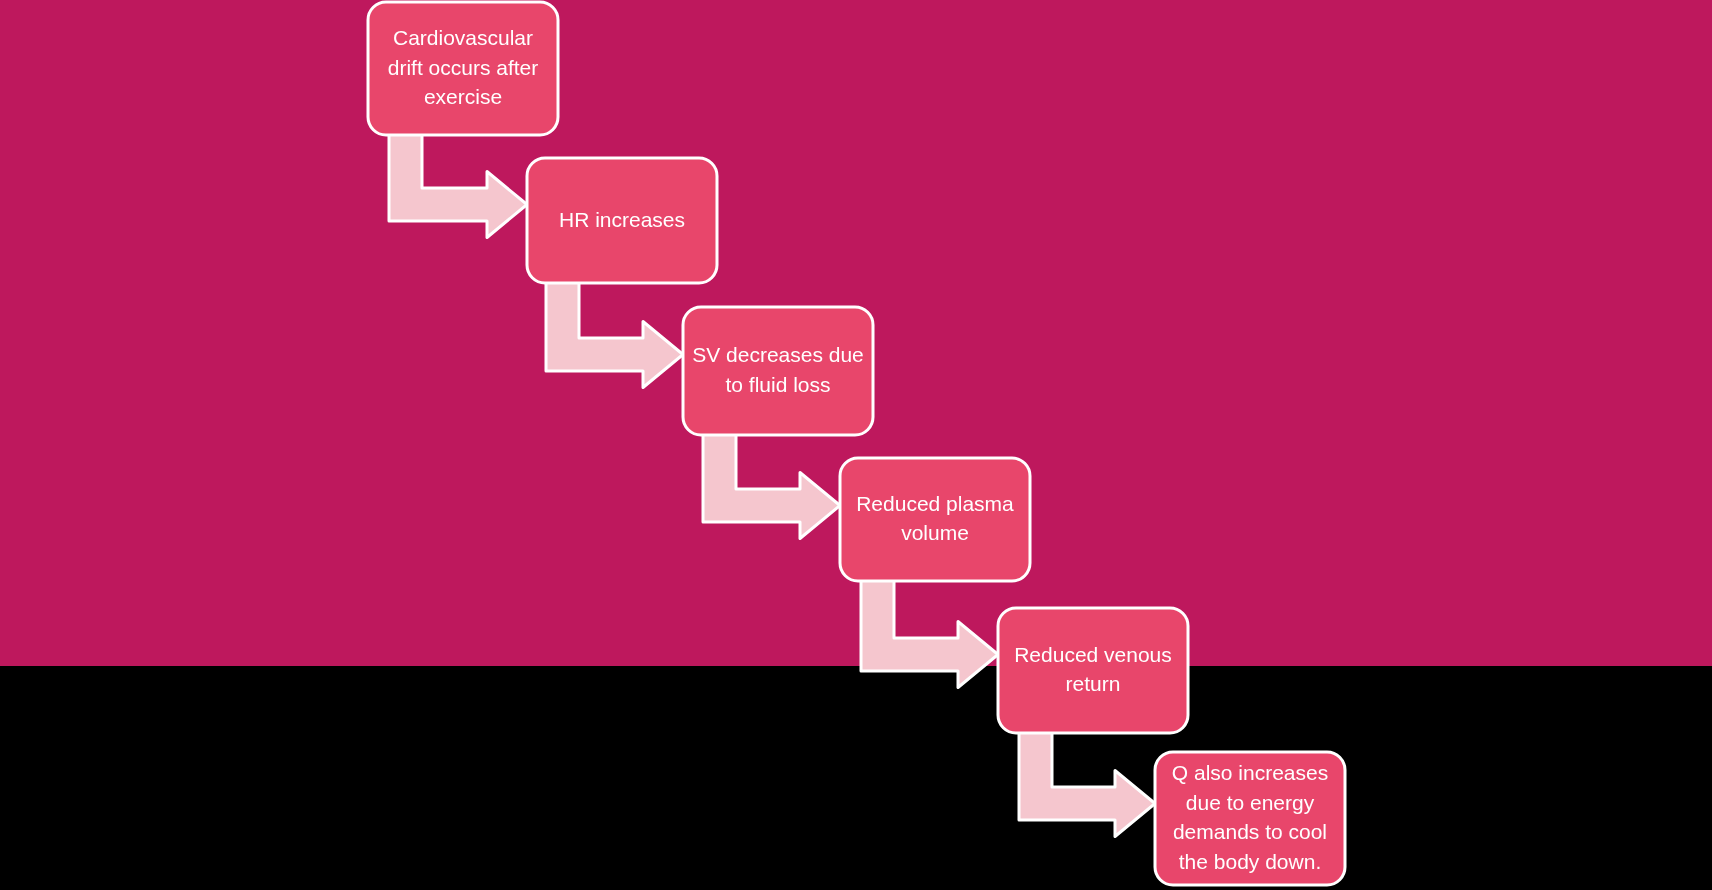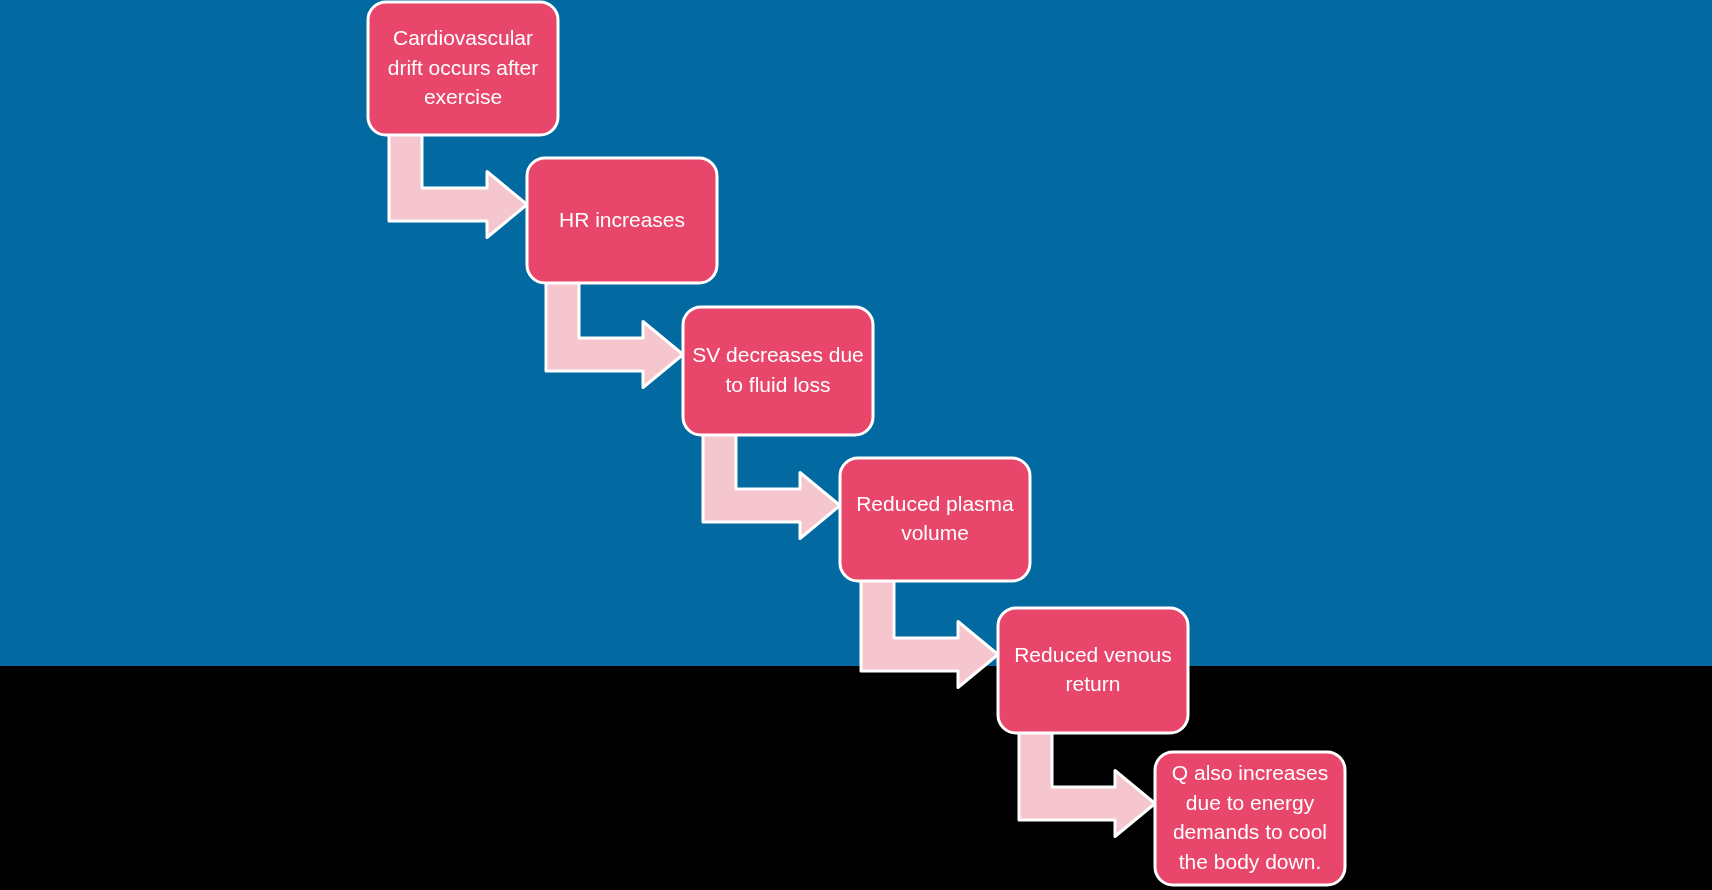--- a/index.html
+++ b/index.html
@@ -10,21 +10,21 @@
   body {
     width: 1712px;
     height: 890px;
     overflow: hidden;
     font-family: "Liberation Sans", sans-serif;
   }
   #diagram-root {
     position: relative;
     width: 1712px;
     height: 666px;
-    background: #0369a1;
+    background: #be185d;
   }
   svg.flow-canvas {
     position: absolute;
     left: 0;
     top: 0;
     width: 1712px;
     height: 890px;
     display: block;
   }
   .node-label {

